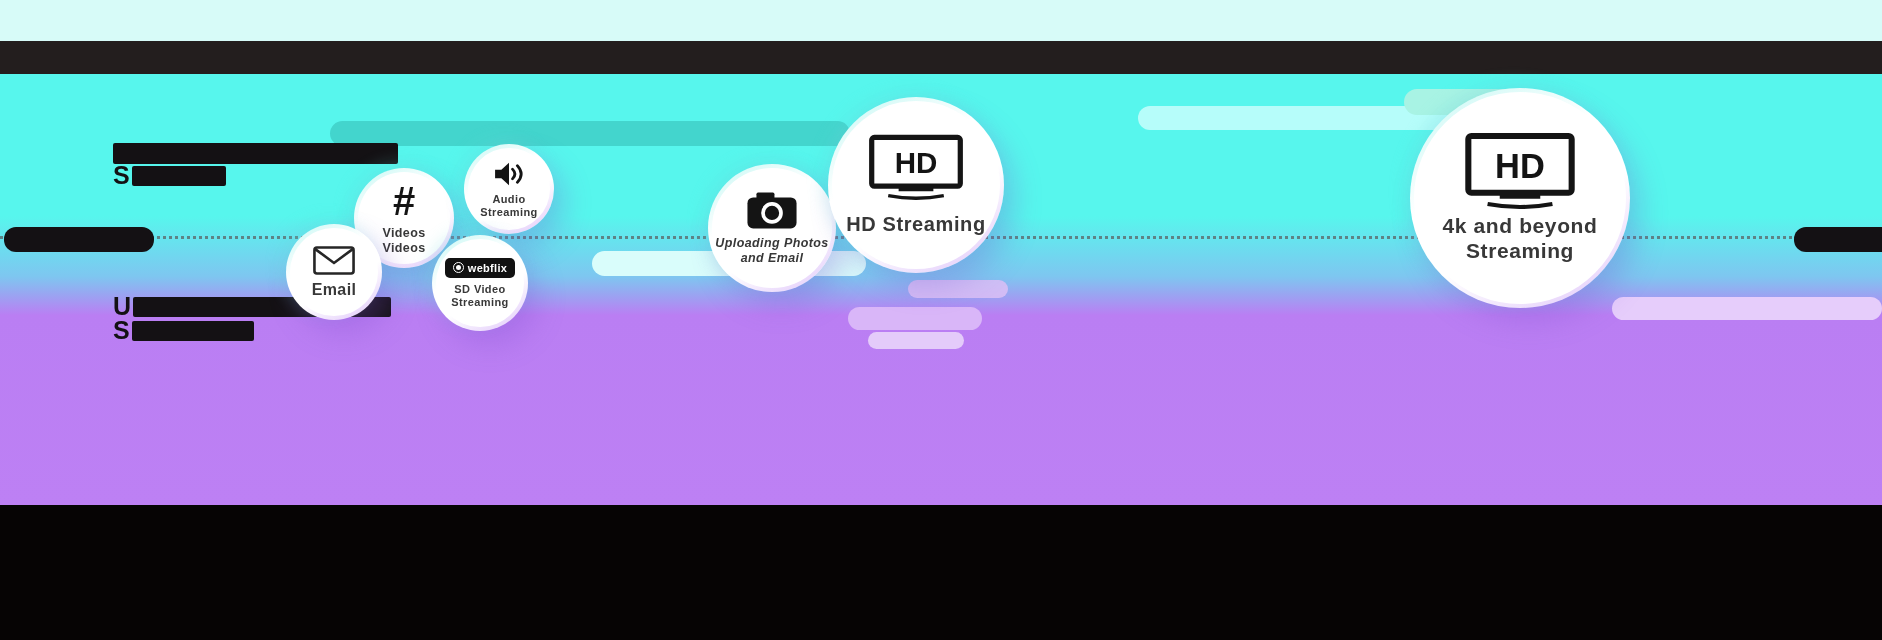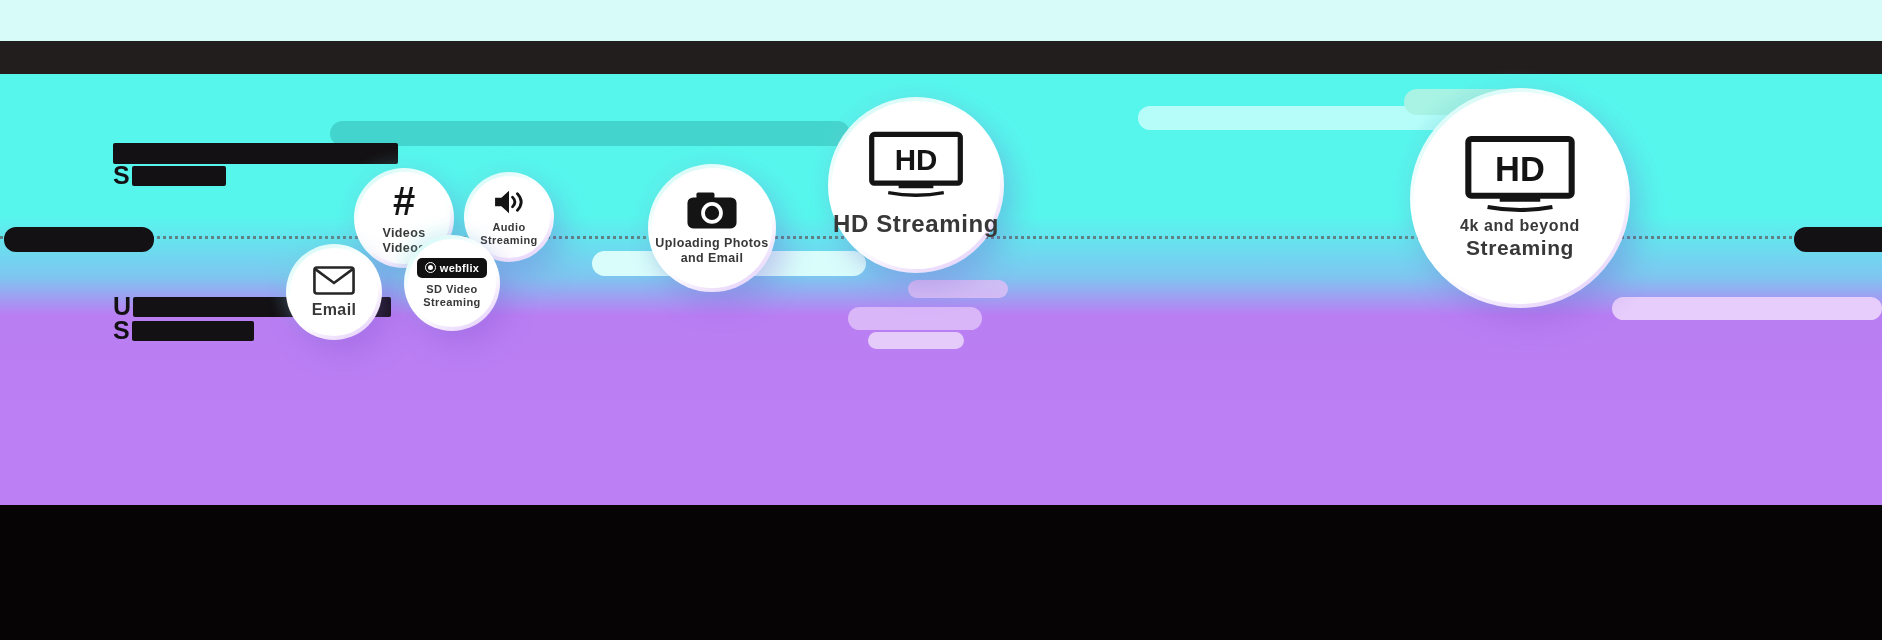--- a/index.html
+++ b/index.html
@@ -26,21 +26,21 @@
   .redact-pill-left{position:absolute;background:#141114;z-index:2;border-radius:12px;}
   .redact-pill-right{position:absolute;background:#141114;z-index:2;border-radius:12px 0 0 12px;}
 
   
   .bubble{position:absolute;border-radius:50%;padding:4px;box-sizing:border-box;
     background:linear-gradient(150deg,#c6f8f4 0%,#ffffff 38%,#ffffff 60%,#dfc5fa 100%);
     box-shadow:10px 14px 28px rgba(130,80,210,.28),-6px -6px 16px rgba(110,225,220,.22);}
   .bubble-inner{width:100%;height:100%;border-radius:50%;background:#fff;display:flex;
     flex-direction:column;align-items:center;justify-content:center;text-align:center;gap:5px;}
   .lbl{color:#383838;font-weight:bold;letter-spacing:.4px;line-height:1.18;}
-  .lbl-lg{font-size:24px;letter-spacing:.6px;margin-top:8px;}
+  .lbl-lg{font-size:20px;letter-spacing:.6px;margin-top:8px;}
   .lbl-md{font-size:16px;}
   .lbl-sm{font-size:12.5px;}
   .lbl-xs{font-size:11px;}
   .hash-glyph{font-size:40px;font-weight:bold;color:#141414;line-height:1;}
 
   
   .webflix{display:flex;align-items:center;gap:4px;background:#111;color:#fff;
     border-radius:5px;padding:4px 8px;}
   .wdot{width:9px;height:9px;border:1.5px solid #fff;border-radius:50%;position:relative;flex:none;}
   .wdot::after{content:"";position:absolute;inset:2px;background:#fff;border-radius:50%;}
@@ -78,68 +78,68 @@
 
   <div class="redact-row" style="left:113px;top:296px;">
     <span class="redact-letter">U</span>
     <span class="redact-bar" style="width:258px;"></span>
   </div>
   <div class="redact-row" style="left:113px;top:320px;">
     <span class="redact-letter">S</span>
     <span class="redact-bar" style="width:122px;"></span>
   </div>
 
-  <div class="bubble" style="left:286px;top:244px;width:96px;height:96px;z-index:4;">
+  <div class="bubble" style="left:286px;top:224px;width:96px;height:96px;z-index:4;">
     <div class="bubble-inner">
       <svg width="44" height="31" viewBox="0 0 54 38">
         <rect x="3" y="3" width="48" height="32" rx="3" fill="none" stroke="#262626" stroke-width="3.2"></rect>
         <path d="M4 5 L27 22 L50 5" fill="none" stroke="#262626" stroke-width="3.2"></path>
       </svg>
       <div class="lbl lbl-md">Email</div>
     </div>
   </div>
 
   <div class="bubble" style="left:354px;top:168px;width:100px;height:100px;z-index:3;">
     <div class="bubble-inner">
       <div class="hash-glyph">#</div>
       <div>
         <div class="lbl lbl-sm">Videos</div>
         <div class="lbl lbl-sm">Videos</div>
       </div>
     </div>
   </div>
 
-  <div class="bubble" style="left:464px;top:172px;width:90px;height:90px;z-index:3;">
+  <div class="bubble" style="left:464px;top:144px;width:90px;height:90px;z-index:3;">
     <div class="bubble-inner">
       <svg width="32" height="28" viewBox="0 0 46 40">
         <path d="M3 14 h9 l11 -10 v32 l-11 -10 h-9 z" fill="#141414"></path>
         <path d="M28 13 q7 7 0 14" fill="none" stroke="#141414" stroke-width="4" stroke-linecap="round"></path>
         <path d="M35 8 q11 12 0 24" fill="none" stroke="#141414" stroke-width="4" stroke-linecap="round"></path>
       </svg>
       <div>
         <div class="lbl lbl-xs">Audio</div>
         <div class="lbl lbl-xs">Streaming</div>
       </div>
     </div>
   </div>
 
-  <div class="bubble" style="left:404px;top:235px;width:96px;height:96px;z-index:4;">
+  <div class="bubble" style="left:432px;top:235px;width:96px;height:96px;z-index:4;">
     <div class="bubble-inner">
       <div class="webflix">
         <span class="wdot"></span>
         <span class="wtext">webflix</span>
       </div>
       <div>
         <div class="lbl lbl-xs">SD Video</div>
         <div class="lbl lbl-xs">Streaming</div>
       </div>
     </div>
   </div>
 
-  <div class="bubble" style="left:648px;top:164px;width:128px;height:128px;z-index:3;">
+  <div class="bubble" style="left:708px;top:164px;width:128px;height:128px;z-index:3;font-style:italic;">
     <div class="bubble-inner">
       <svg width="54" height="41" viewBox="0 0 66 50">
         <rect x="14" y="3" width="22" height="10" rx="2" fill="#141414"></rect>
         <rect x="3" y="9" width="60" height="38" rx="7" fill="#141414"></rect>
         <circle cx="33" cy="28" r="11" fill="none" stroke="#ffffff" stroke-width="4.5"></circle>
       </svg>
       <div>
         <div class="lbl lbl-sm">Uploading Photos</div>
         <div class="lbl lbl-sm">and Email</div>
       </div>
@@ -161,19 +161,19 @@
 
   <div class="bubble" style="left:1410px;top:88px;width:220px;height:220px;z-index:3;">
     <div class="bubble-inner">
       <svg width="112" height="77" viewBox="0 0 110 76">
         <rect x="4" y="4" width="102" height="56" rx="3" fill="#ffffff" stroke="#141414" stroke-width="6"></rect>
         <text x="55" y="45" text-anchor="middle" font-size="34" font-weight="bold" fill="#141414" font-family="Liberation Sans, sans-serif">HD</text>
         <path d="M35 64 L75 64" stroke="#141414" stroke-width="4" fill="none"></path>
         <path d="M23 71 Q55 77 87 71" stroke="#141414" stroke-width="4" fill="none"></path>
       </svg>
       <div>
-        <div class="lbl" style="font-size:16px;letter-spacing:.6px;">4k and beyond</div>
+        <div class="lbl" style="font-size:21px;letter-spacing:.6px;">4k and beyond</div>
         <div class="lbl" style="font-size:21px;letter-spacing:.6px;">Streaming</div>
       </div>
     </div>
   </div>
 
 </div>
 
 </body></html>

